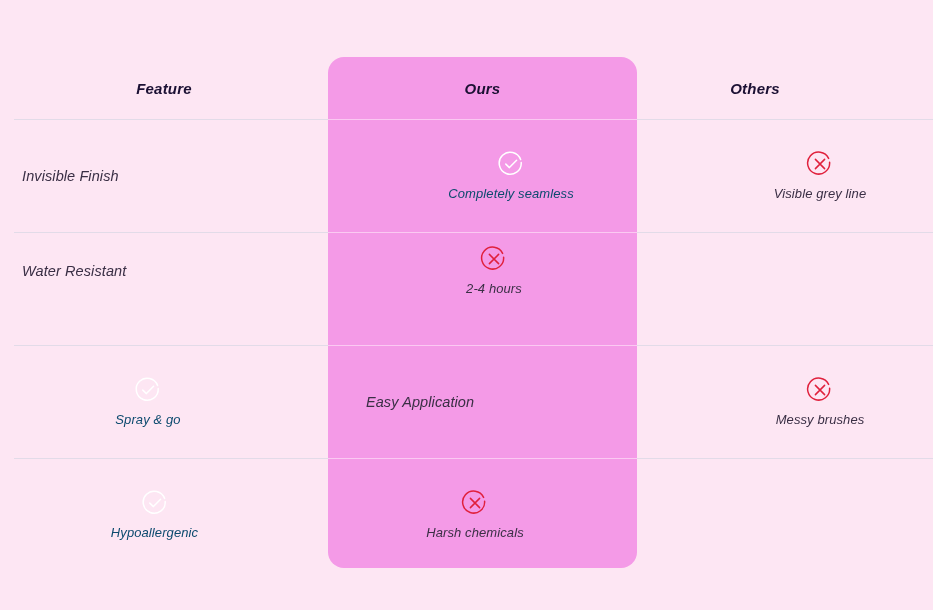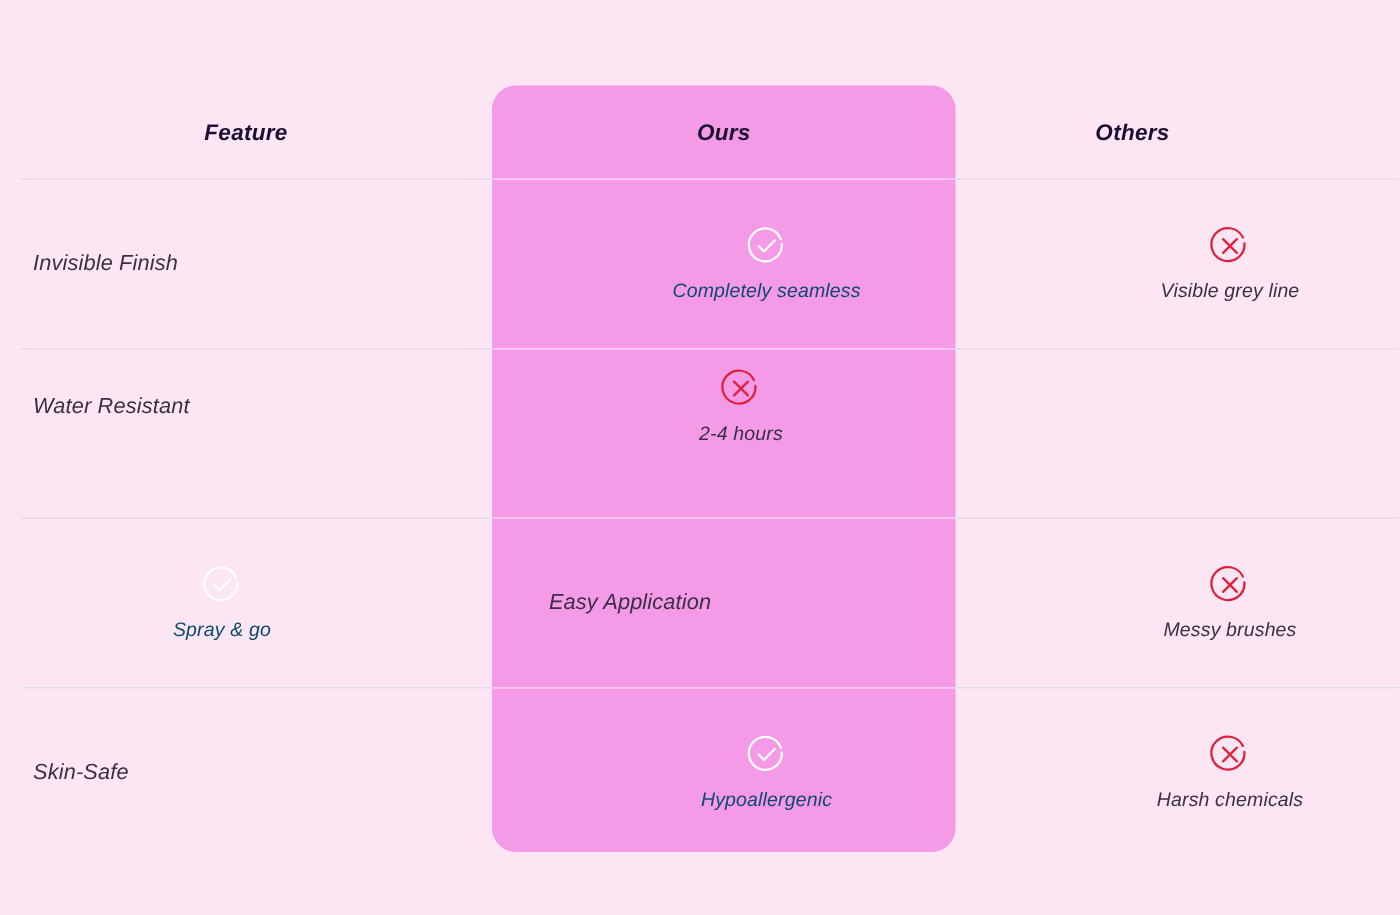--- a/index.html
+++ b/index.html
@@ -222,23 +222,20 @@
             <path d="M9.4 9.4 L18.6 18.6 M18.6 9.4 L9.4 18.6" stroke="#e0203c" stroke-width="1.5" stroke-linecap="round" fill="none"></path>
           </svg>
         </span>
         <span class="value-text">Messy brushes</span>
       </div>
     </div>
 
     <div class="divider" style="top:458px"></div>
 
     <div class="row body-row" style="top:458px">
-      <div class="cell col-feature">
-        <span class="feature-name">Skin-Safe</span>
-      </div>
       <div class="cell col-ours">
         <span class="icon">
           <svg viewBox="0 0 28 28" fill="none">
             <path d="M23.6 9.6 A11 11 0 1 0 24.2 12.6" stroke="#ffffff" stroke-width="1.5" stroke-linecap="round" fill="none"></path>
             <path d="M8.8 14.1 L12.4 17.6 L19.6 10.2" stroke="#ffffff" stroke-width="1.5" stroke-linecap="round" stroke-linejoin="round" fill="none"></path>
           </svg>
         </span>
         <span class="value-text">Hypoallergenic</span>
       </div>
       <div class="cell col-others">

